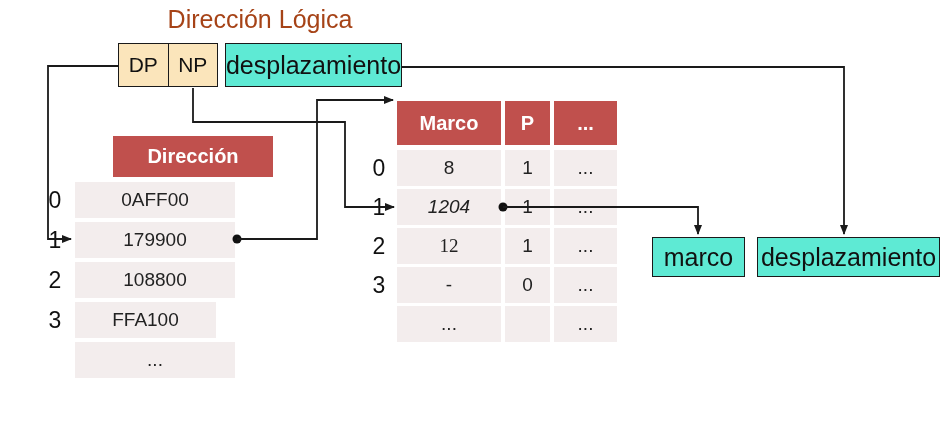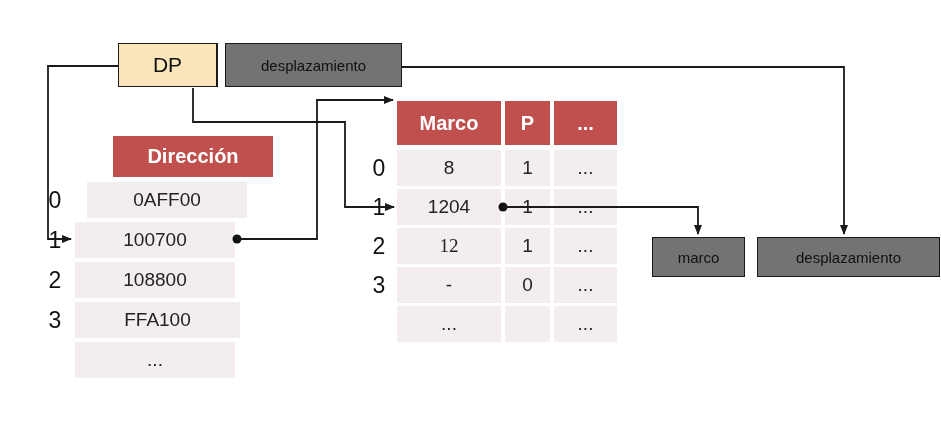--- a/index.html
+++ b/index.html
@@ -1,79 +1,81 @@
 <!DOCTYPE html>
 <html><head>
 <meta charset="utf-8">
 <style>
   * { margin:0; padding:0; box-sizing:border-box; }
   html,body { background:#ffffff; }
   body { font-family:"Liberation Sans", sans-serif; }
   .canvas { position:relative; width:941px; height:427px; background:#ffffff; overflow:hidden; }
   .caption { position:absolute; color:#a64317; font-size:25px; text-align:center; white-space:nowrap; }
-  .cream { position:absolute; background:#737373; border:1.6px solid #1a1a1a;
+  .cream { position:absolute; background:#5eead4; border:1.6px solid #1a1a1a;
            display:flex; align-items:center; justify-content:center;
-           font-size:15px; color:#111; white-space:nowrap; }
+           font-size:25px; color:#111; white-space:nowrap; }
   .dpnp { position:absolute; left:118px; top:43px; width:100px; height:44px;
           background:#fbe5bb; border:1.6px solid #1a1a1a; display:flex; }
   .dpnp .half { flex:1; display:flex; align-items:center; justify-content:center;
                 font-size:21px; color:#111; }
   .dpnp .half.first { border-right:1.6px solid #1a1a1a; }
   .hcell { position:absolute; background:#c0504d; color:#ffffff; font-weight:bold;
            font-size:20px; display:flex; align-items:center; justify-content:center; }
   .cell  { position:absolute; background:#f3eded; color:#222222; font-size:19px;
            display:flex; align-items:center; justify-content:center; }
   .rowlabel { position:absolute; color:#111; font-size:23px;
               display:flex; align-items:center; justify-content:center; }
   svg.overlay { position:absolute; left:0; top:0; width:941px; height:427px; pointer-events:none; }
 </style>
 </head>
 <body>
 
 <div class="canvas">
 
+  <div class="caption" style="left:118px; top:5px; width:284px;">Dirección Lógica</div>
 
   <div class="dpnp">
     <div class="half first">DP</div>
+    <div class="half">NP</div>
   </div>
   <div class="cream" style="left:225px; top:43px; width:177px; height:44px;">desplazamiento</div>
 
   <div class="cream" style="left:652px; top:237px; width:93px; height:40px;">marco</div>
   <div class="cream" style="left:757px; top:237px; width:183px; height:40px;">desplazamiento</div>
 
   <div>
     <div class="hcell" style="left:75px; top:136px; width:160px; height:41px;margin-left:38px;">Dirección</div>
 
     <div class="rowlabel" style="left:42px; top:182px; width:26px; height:36px;">0</div>
     <div class="rowlabel" style="left:42px; top:222px; width:26px; height:36px;">1</div>
     <div class="rowlabel" style="left:42px; top:262px; width:26px; height:36px;">2</div>
     <div class="rowlabel" style="left:42px; top:302px; width:26px; height:36px;">3</div>
 
-    <div class="cell" style="left:75px; top:182px; width:160px; height:36px;margin-left:12px;">0AFF00</div>
-    <div class="cell" style="left:75px; top:222px; width:160px; height:36px;">100700</div>
+    <div class="cell" style="left:75px; top:182px; width:160px; height:36px;">0AFF00</div>
+    <div class="cell" style="left:75px; top:222px; width:160px; height:36px;">179900</div>
     <div class="cell" style="left:75px; top:262px; width:160px; height:36px;">108800</div>
-    <div class="cell" style="left:75px; top:302px; width:165px; height:36px;">FFA100</div>
+    <div class="cell" style="left:75px; top:302px; width:141px; height:36px;">FFA100</div>
     <div class="cell" style="left:75px; top:342px; width:160px; height:36px;">...</div>
   </div>
 
   <div>
     <div class="hcell" style="left:397px; top:101px; width:104px; height:44px;">Marco</div>
     <div class="hcell" style="left:505px; top:101px; width:45px; height:44px;">P</div>
     <div class="hcell" style="left:554px; top:101px; width:63px; height:44px;">...</div>
 
     <div class="rowlabel" style="left:366px; top:150px; width:26px; height:36px;">0</div>
     <div class="rowlabel" style="left:366px; top:189px; width:26px; height:36px;">1</div>
     <div class="rowlabel" style="left:366px; top:228px; width:26px; height:36px;">2</div>
     <div class="rowlabel" style="left:366px; top:267px; width:26px; height:36px;">3</div>
 
     <div class="cell" style="left:397px; top:150px; width:104px; height:36px;">8</div>
     <div class="cell" style="left:505px; top:150px; width:45px; height:36px;">1</div>
     <div class="cell" style="left:554px; top:150px; width:63px; height:36px;">...</div>
 
-    <div class="cell" style="left:397px; top:189px; width:104px; height:36px;">1204</div>
+    <div class="cell" style="left:397px; top:189px; width:104px; height:36px;font-style:italic;">1204</div>
     <div class="cell" style="left:505px; top:189px; width:45px; height:36px;">1</div>
     <div class="cell" style="left:554px; top:189px; width:63px; height:36px;">...</div>
 
     <div class="cell" style="left:397px; top:228px; width:104px; height:36px;font-family:Liberation Serif, serif;">12</div>
     <div class="cell" style="left:505px; top:228px; width:45px; height:36px;">1</div>
     <div class="cell" style="left:554px; top:228px; width:63px; height:36px;">...</div>
 
     <div class="cell" style="left:397px; top:267px; width:104px; height:36px;">-</div>
     <div class="cell" style="left:505px; top:267px; width:45px; height:36px;">0</div>
     <div class="cell" style="left:554px; top:267px; width:63px; height:36px;">...</div>

